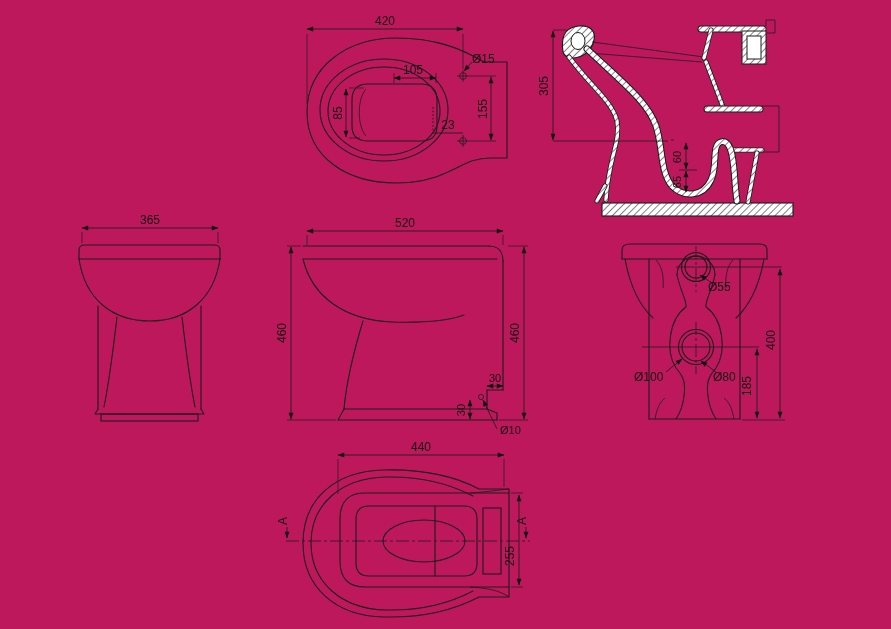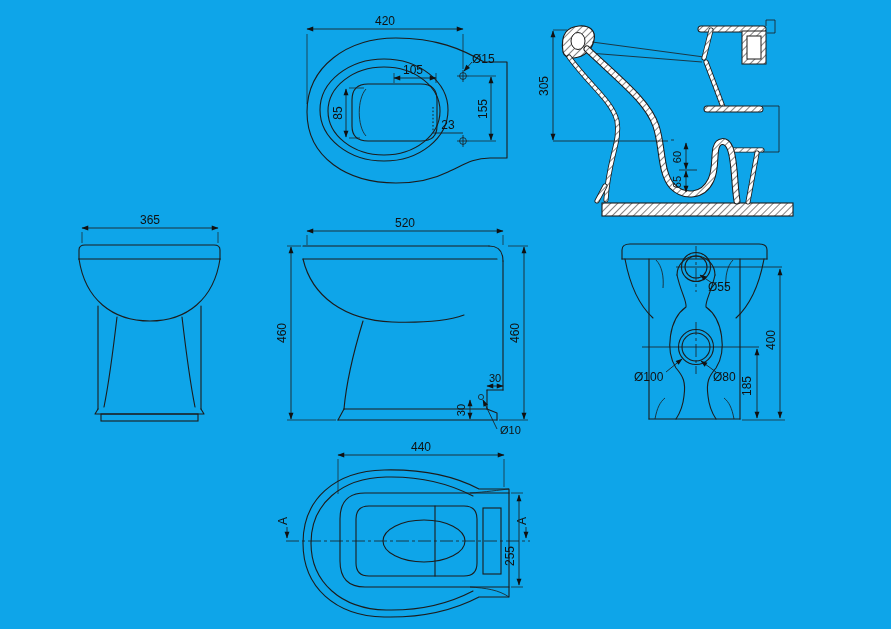--- a/index.html
+++ b/index.html
@@ -1,16 +1,16 @@
 <!DOCTYPE html>
 <html><head>
 <meta charset="utf-8">
 <style>
   html,body{margin:0;padding:0;background:#ffffff;}
-  .sheet{position:relative;width:891px;height:629px;background:#0ea5e9;overflow:hidden;
+  .sheet{position:relative;width:891px;height:629px;background:#be185d;overflow:hidden;
          font-family:"Liberation Sans", sans-serif;}
   svg{display:block;}
   .ln{fill:none;stroke:#1c1c1c;stroke-width:1.1;stroke-linecap:round;stroke-linejoin:round;}
   .thin{fill:none;stroke:#1c1c1c;stroke-width:0.8;}
   .dim{fill:none;stroke:#1c1c1c;stroke-width:0.85;}
   .ext{fill:none;stroke:#1c1c1c;stroke-width:0.7;}
   .wallO{fill:none;stroke:#1c1c1c;stroke-width:7;stroke-linecap:round;stroke-linejoin:round;}
   .wallH{fill:none;stroke:url(#hatch);stroke-width:5;stroke-linecap:round;stroke-linejoin:round;}
   .wallO4{fill:none;stroke:#1c1c1c;stroke-width:5;stroke-linecap:round;}
   .wallH4{fill:none;stroke:url(#hatch);stroke-width:3.4;stroke-linecap:round;}

